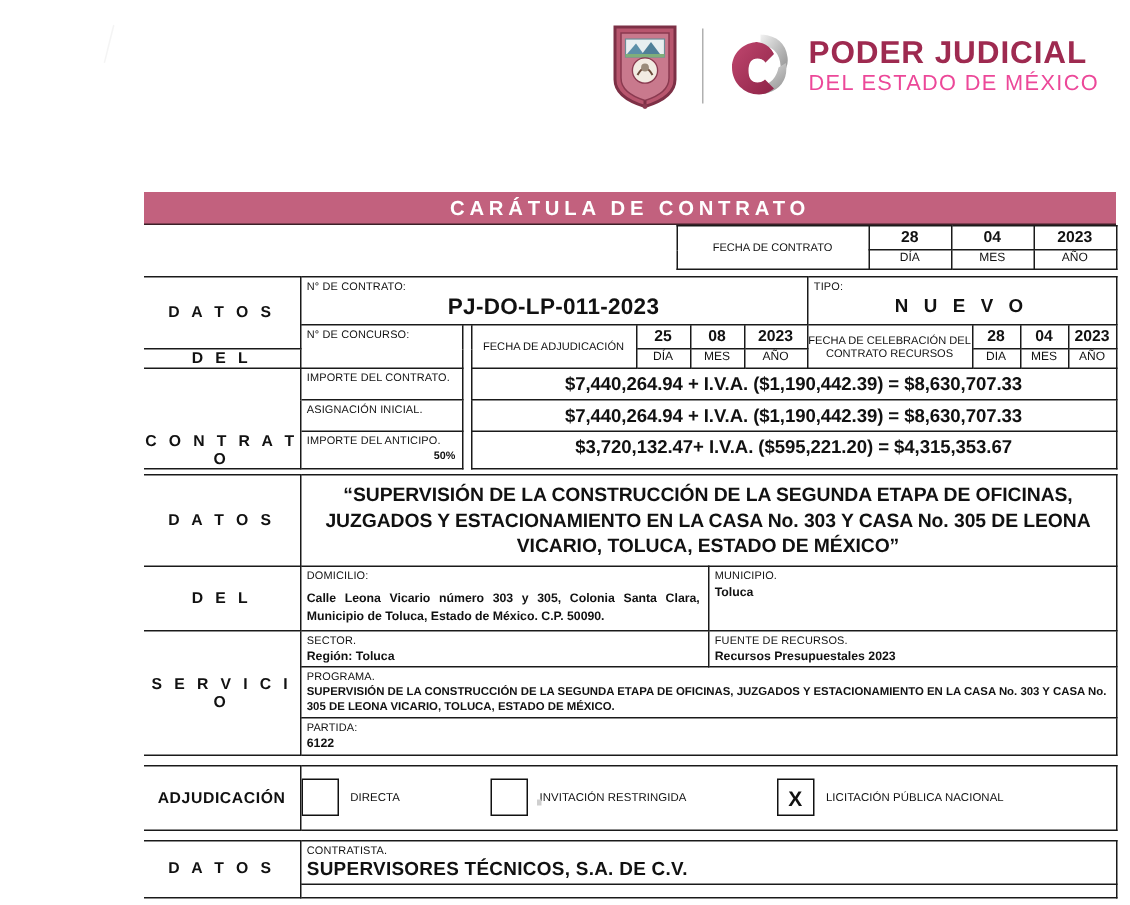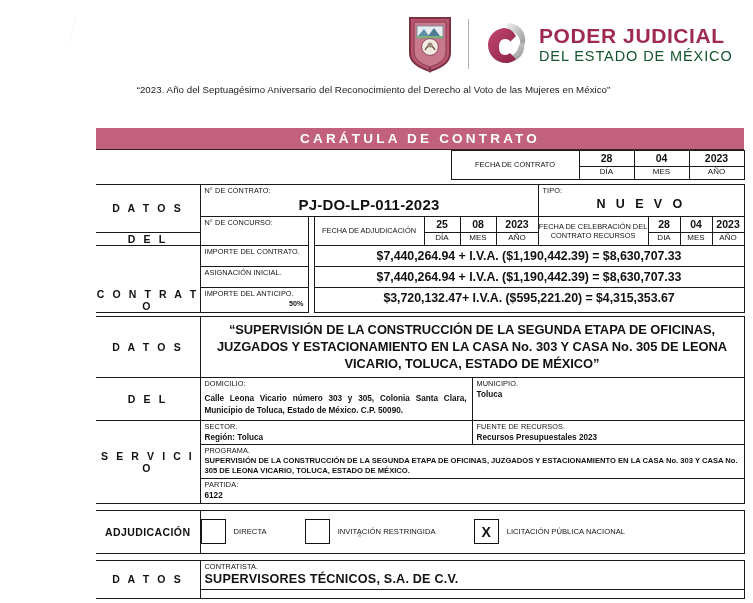--- a/index.html
+++ b/index.html
@@ -71,21 +71,21 @@
   .pj-title {
     font-size: 21px;
     font-weight: 700;
     letter-spacing: .6px;
     color: #9e2a50;
   }
   .pj-sub {
     font-size: 14.5px;
     font-weight: 400;
     letter-spacing: .9px;
-    color: #14532d;
+    color: #ec4899;
     margin-top: 3px;
   }
   .lema {
     position: absolute;
     left: 0;
     right: 6px;
     top: 84px;
     text-align: center;
     font-size: 9.7px;
     color: #1a1a1a;
@@ -231,21 +231,21 @@
   
   .adj-row-inner {
     display: flex;
     align-items: center;
     height: 42px;
   }
   .adj-opt {
     display: flex;
     align-items: center;
   }
-  .adj-opt + .adj-opt { margin-left: 38px; }
+  .adj-opt + .adj-opt { margin-left: 60px; }
   .chk {
     width: 23px;
     height: 23px;
     border: 1.5px solid #111;
     margin-right: 8px;
     display: flex;
     align-items: center;
     justify-content: center;
     font-size: 14px;
     font-weight: 700;
@@ -311,21 +311,20 @@
         <circle cx="23" cy="25" r="5.5" fill="#ffffff"></circle>
       </svg>
     </div>
 
     <div class="pj-text">
       <span class="pj-title">PODER JUDICIAL</span>
       <span class="pj-sub">DEL ESTADO DE MÉXICO</span>
     </div>
   </div>
 
-  <div class="lema">“2023. Año del Septuagésimo Aniversario del Reconocimiento del Derecho al Voto de las Mujeres en México”</div>
 </div>
 
 <div class="sheet">
 
   <div class="banner">
     <span class="banner-text">CARÁTULA DE CONTRATO</span>
   </div>
 
   <table class="tbl">
     <colgroup>

